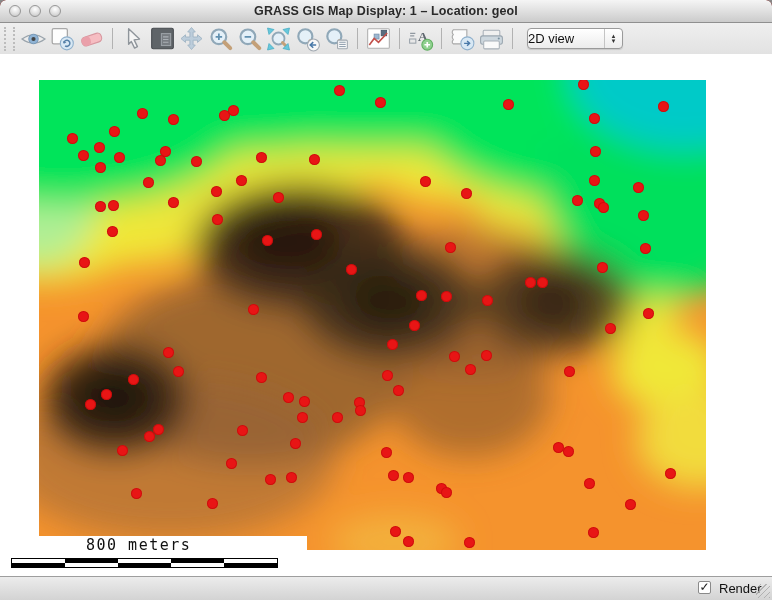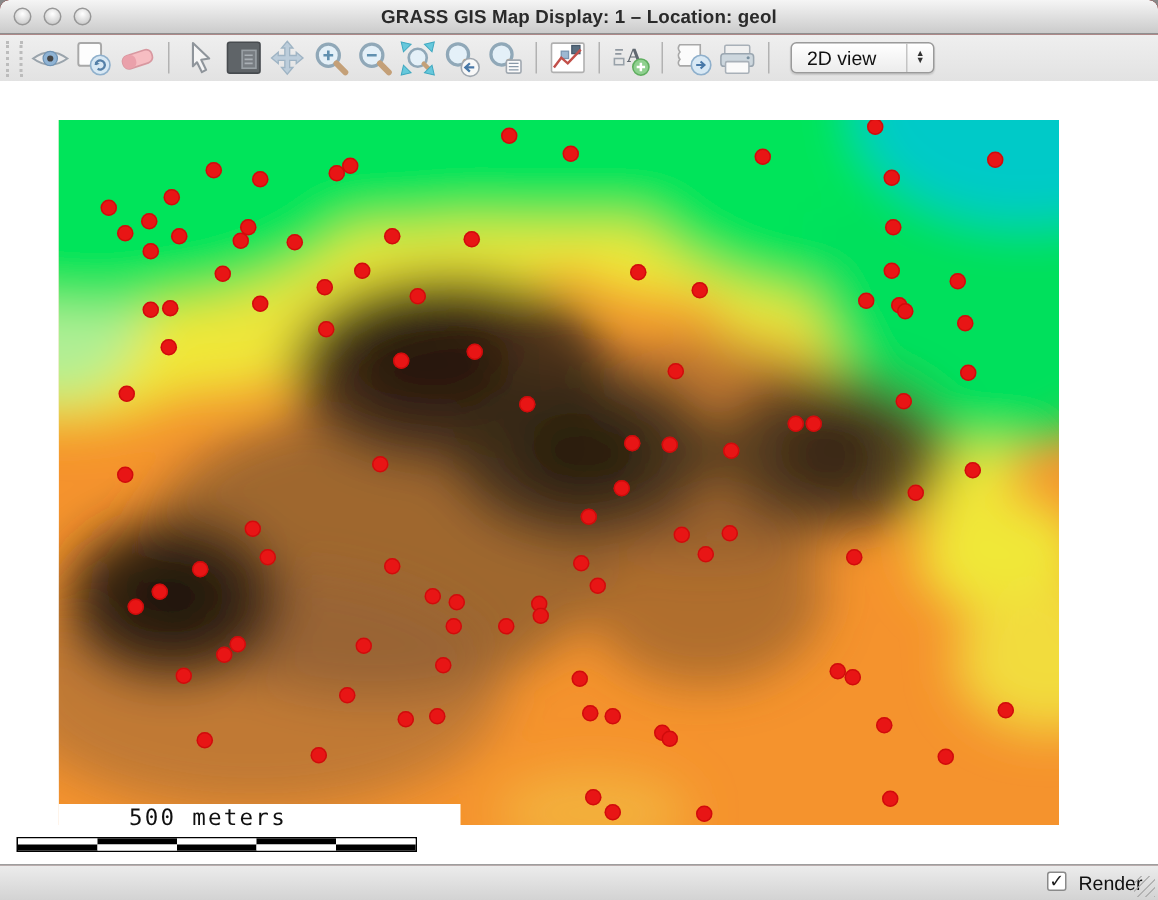--- a/index.html
+++ b/index.html
@@ -14,21 +14,21 @@
   .title{flex:1;text-align:center;font-size:12.5px;font-weight:700;color:#2a2a2a;letter-spacing:.1px;}
   
   .toolbar{height:31px;background:linear-gradient(#efefef,#e2e2e2);border-bottom:1px solid #8c8c8c;
            display:flex;align-items:center;padding:0 3px;}
   .handle{width:7px;height:24px;border-left:2px dotted #bcbcbc;border-right:2px dotted #bcbcbc;margin:0 4px 0 1px;}
   svg.tbtn{width:27px;height:26px;padding:0 1px;flex:none;}
   .sep{width:1px;height:21px;background:#b2b2b2;margin:0 6px;flex:none;}
   .popup{position:relative;box-sizing:border-box;height:21px;border:1px solid #9a9a9a;border-radius:4px;
          background:linear-gradient(#ffffff,#ececec);box-shadow:0 1px 1px rgba(0,0,0,.12), inset 0 1px 0 #fff;
          font-size:13px;color:#111;display:flex;align-items:center;}
-  .popup .ptext{padding-left:10px;flex:1;white-space:nowrap;}
+  .popup .ptext{flex:1;white-space:nowrap;}
   .stepper{width:17px;align-self:stretch;border-left:1px solid #c4c4c4;display:flex;flex-direction:column;
            align-items:center;justify-content:center;font-size:6px;line-height:5px;color:#333;}
   .view-popup{width:96px;margin-left:8px;}
   
   .canvas{position:absolute;top:54px;left:0;right:0;bottom:23px;background:#ffffff;}
   .map{position:absolute;left:39px;top:26px;width:667px;height:470px;overflow:hidden;}
   .map svg.surface{position:absolute;left:0;top:0;}
   .dot{position:absolute;width:11px;height:11px;border-radius:50%;background:#e81515;
        box-shadow:inset 0 0 0 1px rgba(180,0,0,.45);}
   .cutout{position:absolute;left:0;top:456px;width:268px;height:14px;background:#ffffff;}
@@ -312,21 +312,21 @@
         <div class="dot" style="left: 397px; top: 403px; background: rgb(232, 21, 21);"></div>
         <div class="dot" style="left: 402px; top: 407px; background: rgb(232, 21, 21);"></div>
         <div class="dot" style="left: 545px; top: 398px; background: rgb(232, 21, 21);"></div>
         <div class="dot" style="left: 626px; top: 388px; background: rgb(232, 21, 21);"></div>
         <div class="dot" style="left: 586px; top: 419px; background: rgb(232, 21, 21);"></div>
         <div class="dot" style="left: 351px; top: 446px; background: rgb(232, 21, 21);"></div>
         <div class="dot" style="left: 364px; top: 456px; background: rgb(232, 21, 21);"></div>
         <div class="dot" style="left: 425px; top: 457px; background: rgb(232, 21, 21);"></div>
         <div class="dot" style="left: 549px; top: 447px; background: rgb(232, 21, 21);"></div>
       </div>
-    <div class="sb-label">500 meters</div>
+    <div class="sb-label">800 meters</div>
     <div class="sb-bar">
         <div class="sb-cell" style="background: rgb(255, 255, 255);"></div>
         <div class="sb-cell" style="background: rgb(0, 0, 0);"></div>
         <div class="sb-cell" style="background: rgb(255, 255, 255);"></div>
         <div class="sb-cell" style="background: rgb(0, 0, 0);"></div>
         <div class="sb-cell" style="background: rgb(255, 255, 255);"></div>
         <div class="sb-cell" style="background: rgb(0, 0, 0);"></div>
         <div class="sb-cell" style="background: rgb(255, 255, 255);"></div>
         <div class="sb-cell" style="background: rgb(0, 0, 0);"></div>
         <div class="sb-cell" style="background: rgb(255, 255, 255);"></div>

